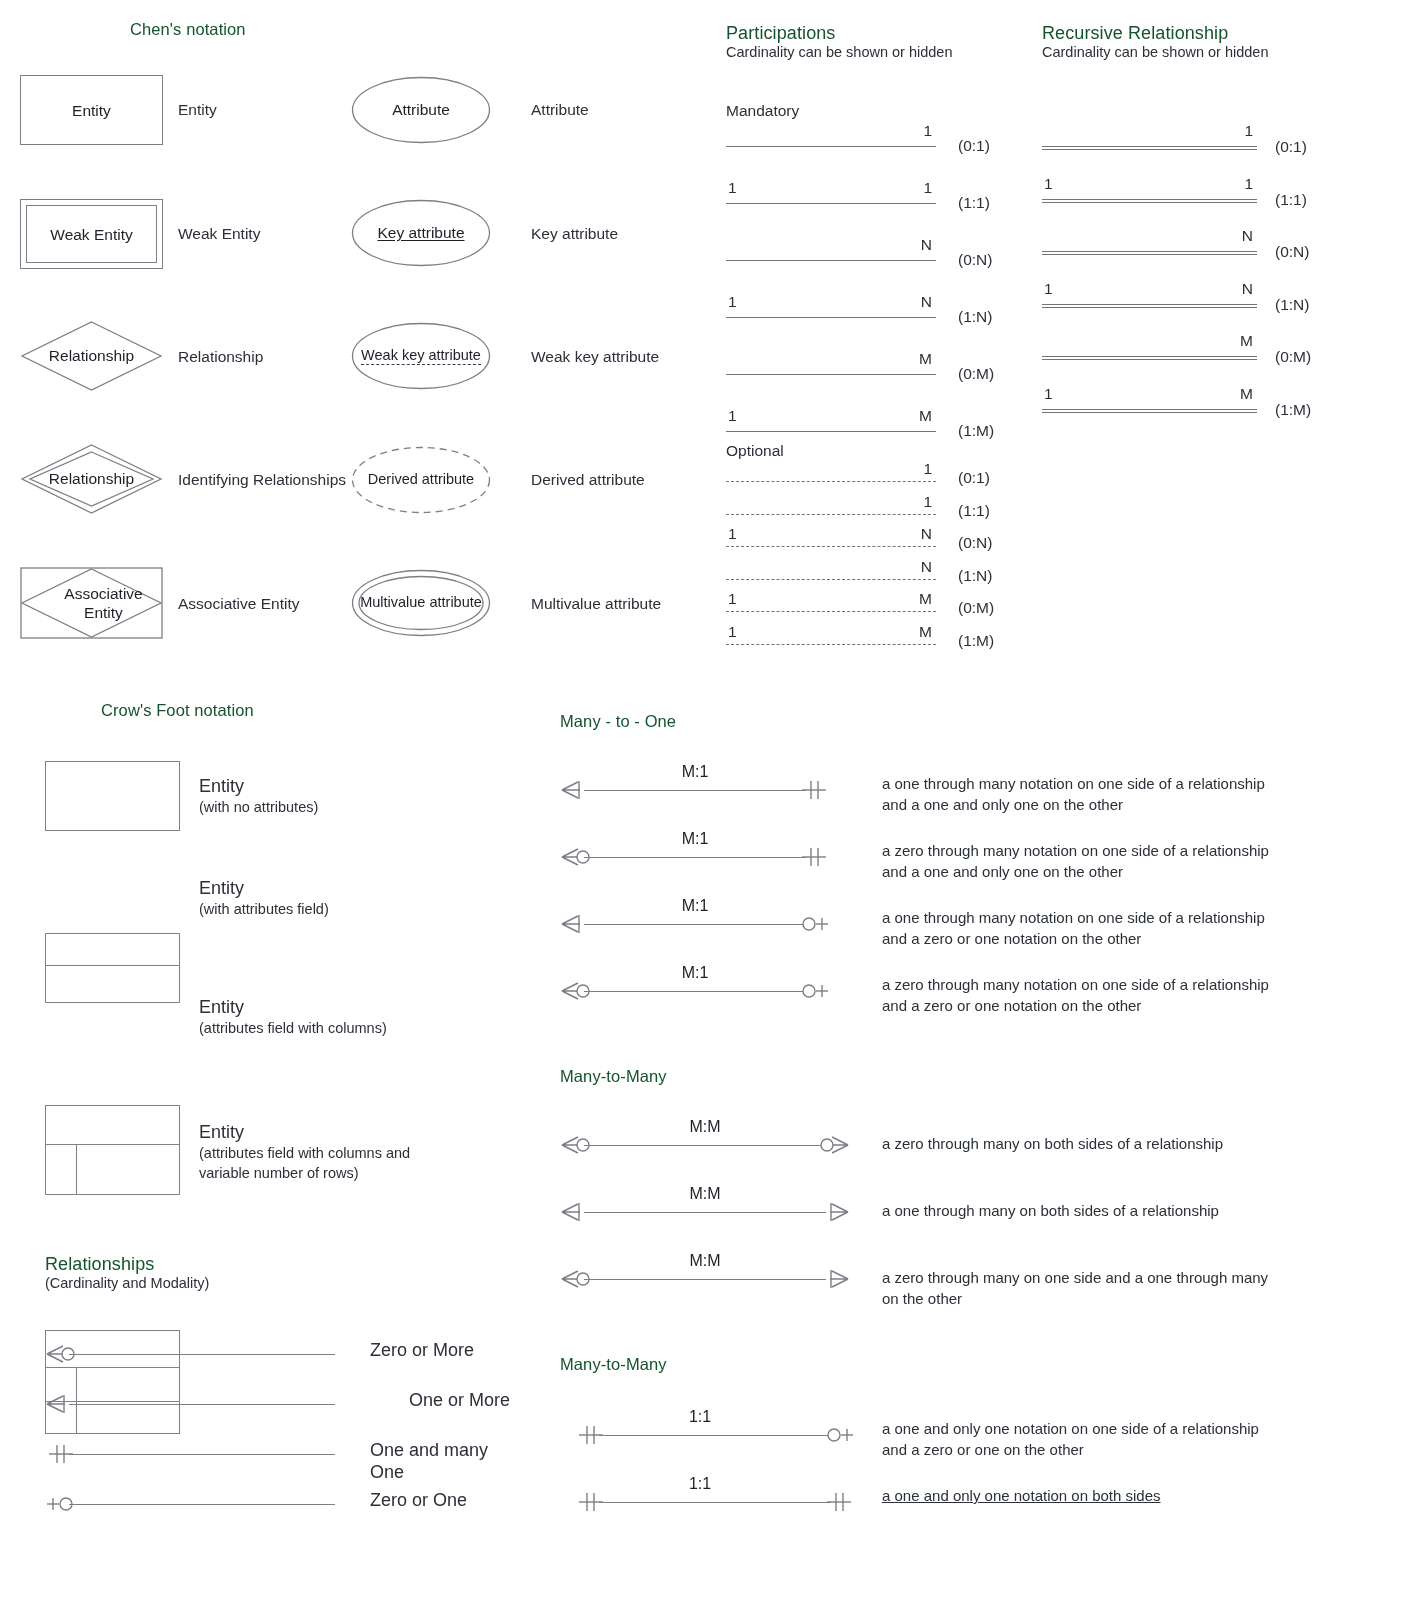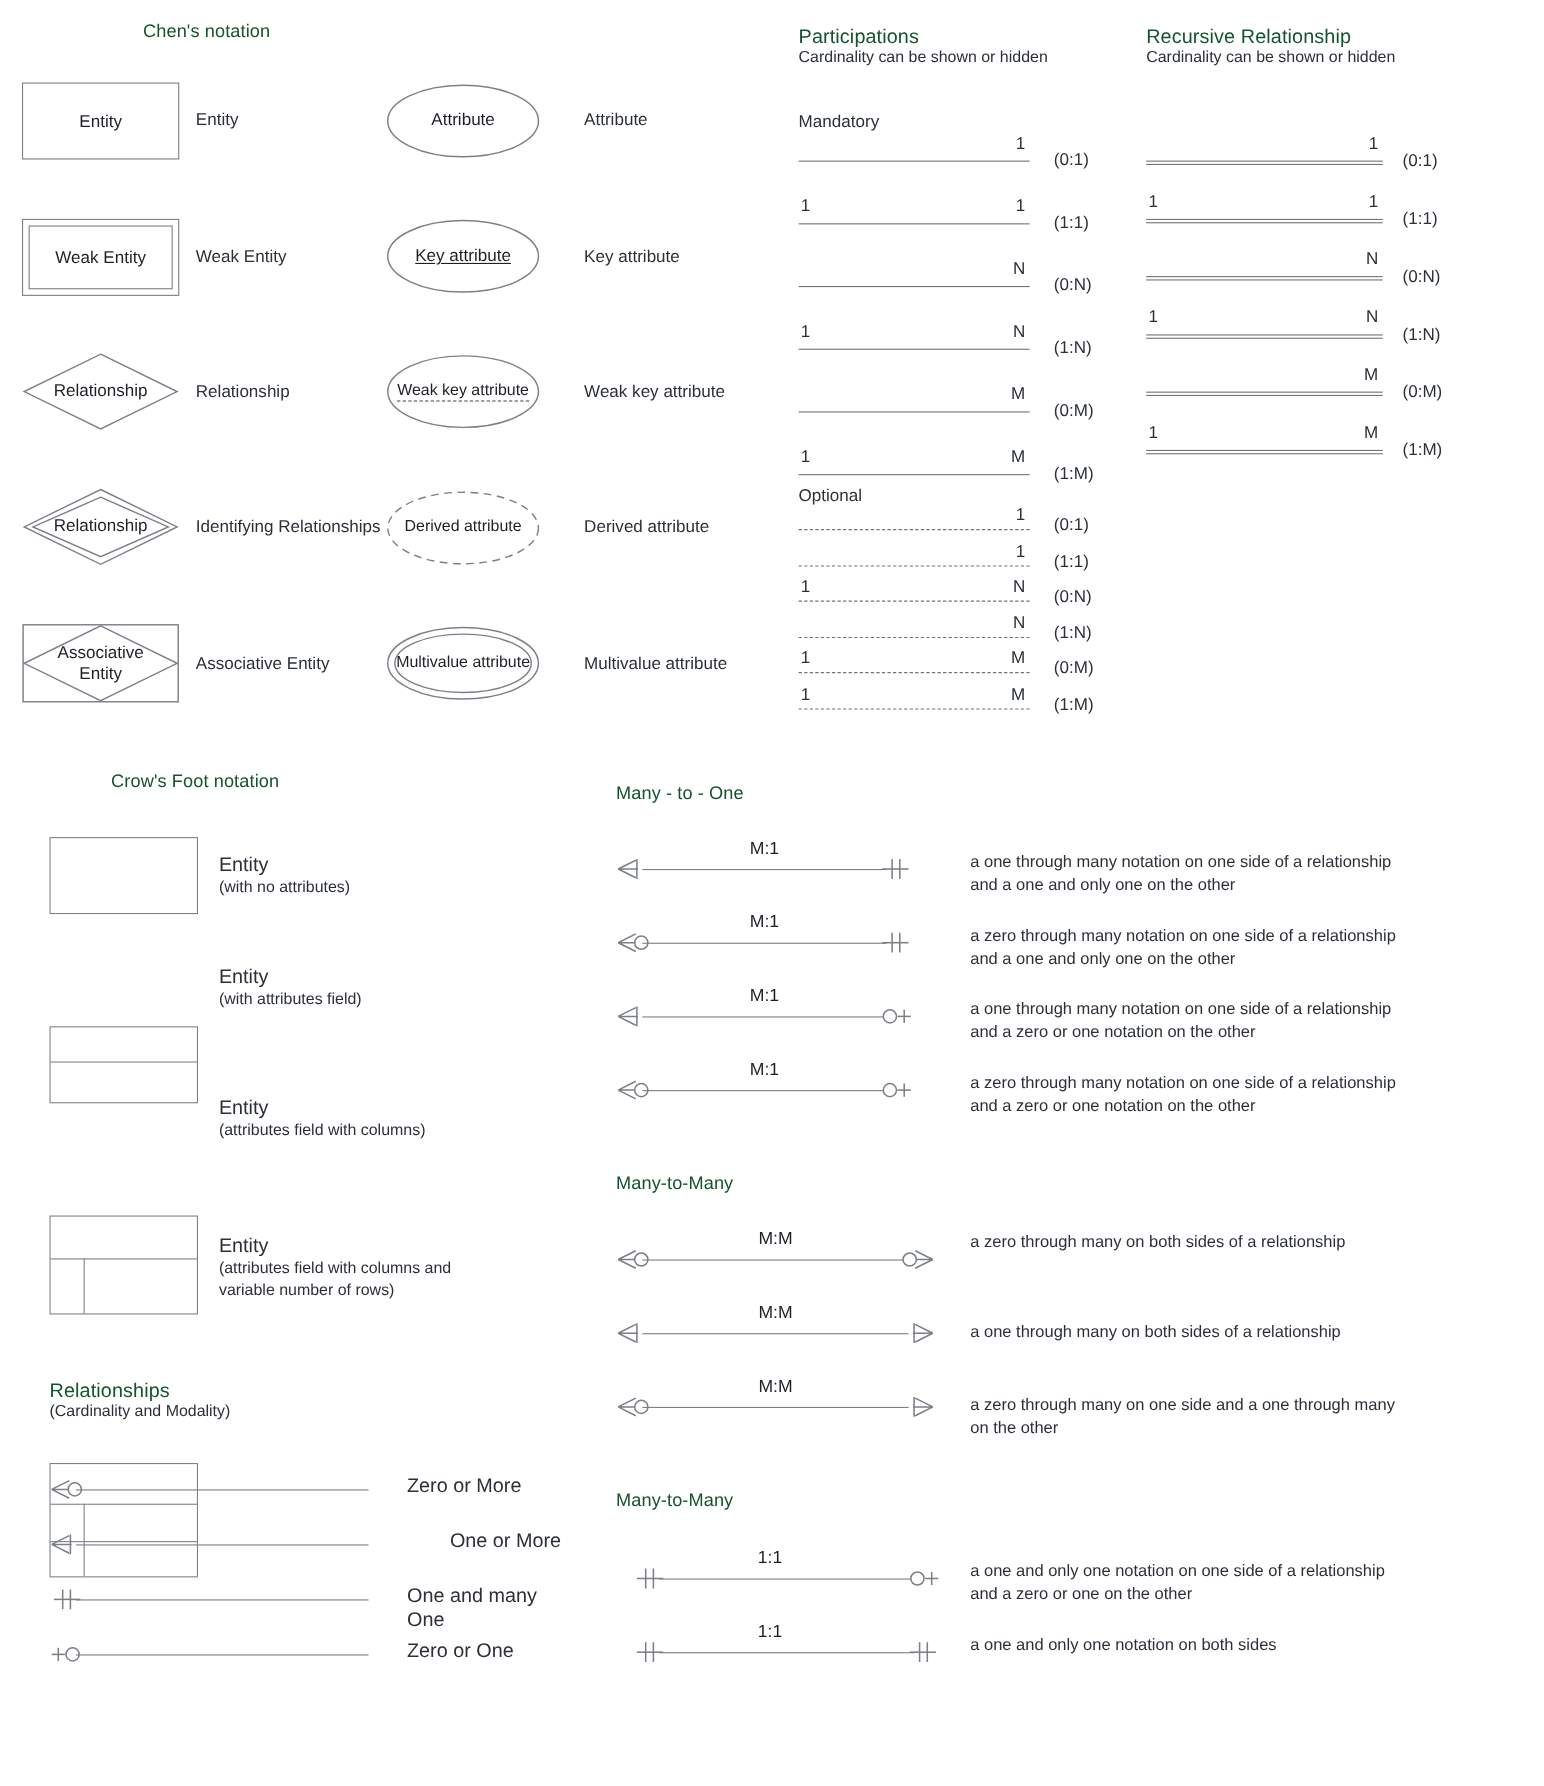--- a/index.html
+++ b/index.html
@@ -145,21 +145,21 @@
     </svg>
     <div class="abs shape-text" style="left:0; top:26px; width:143px;">Relationship</div>
   </div>
   <div class="abs lbl" style="left:178px; top:470px;">Identifying Relationships</div>
 
   <div class="abs" style="left:20px; top:567px;">
     <svg width="143" height="72" viewBox="0 0 143 72">
       <rect class="stroke" x="1" y="1" width="141" height="70"></rect>
       <polygon class="stroke" points="71.5,2 141,36 71.5,70 2,36"></polygon>
     </svg>
-    <div class="abs shape-text" style="left:0; top:17px; width:143px;">
+    <div class="abs shape-text" style="left:12px; top:17px; width:143px;">
       <div>Associative</div>
       <div>Entity</div>
     </div>
   </div>
   <div class="abs lbl" style="left:178px; top:594px;">Associative Entity</div>
 
   <div class="abs" style="left:351px; top:76px;">
     <svg width="140" height="68" viewBox="0 0 140 68">
       <ellipse class="stroke" cx="70" cy="34" rx="68.5" ry="32.5"></ellipse>
     </svg>
@@ -503,21 +503,21 @@
             <circle style="fill:#ffffff;stroke:#7b7f86;stroke-width:1.4;" cx="23" cy="13" r="6"></circle>
           </svg>
         </div>
         <div class="abs" style="left: 24px; top: 25px; width: 242px; border-bottom: 1.3px solid rgb(123, 127, 134); height: 0px;"></div>
         <div class="abs" style="left: 256px; top: 12px;">
           <svg width="34" height="26" viewBox="0 0 34 26">
             <path style="fill:none;stroke:#7b7f86;stroke-width:1.4;" d="M32,13 L16,5 M32,13 L16,21 M32,13 L12,13"></path>
             <circle style="fill:#ffffff;stroke:#7b7f86;stroke-width:1.4;" cx="11" cy="13" r="6"></circle>
           </svg>
         </div>
-        <div class="abs lbl desc" style="left: 322px; top: 0; width: 470px; white-space: pre-line;">a zero through many on both sides of a relationship</div>
+        <div class="abs lbl desc" style="left: 322px; top: 14px; width: 470px; white-space: pre-line;">a zero through many on both sides of a relationship</div>
       </div>
       <div class="abs" style="left: 0px; top: 67px; width: 790px; height: 34px;">
         <div class="conn-label" style="left: 0px; top: -2px; width: 290px; text-align: center;">M:M</div>
         <div class="abs" style="left: 0px; top: 12px;">
           <svg width="34" height="26" viewBox="0 0 34 26">
             <path style="fill:none;stroke:#7b7f86;stroke-width:1.4;" d="M2,13 L18,5 M2,13 L18,21 M2,13 L20,13"></path>
             <path style="fill:none;stroke:#7b7f86;stroke-width:1.4;" d="M19,4 L19,22"></path>
           </svg>
         </div>
         <div class="abs" style="left: 24px; top: 25px; width: 242px; border-bottom: 1.3px solid rgb(123, 127, 134); height: 0px;"></div>
@@ -578,17 +578,17 @@
             <path style="fill:none;stroke:#7b7f86;stroke-width:1.4;" d="M12,4 L12,22 M19,4 L19,22"></path>
           </svg>
         </div>
         <div class="abs" style="left: 39px; top: 25px; width: 232px; border-bottom: 1.3px solid rgb(123, 127, 134); height: 0px;"></div>
         <div class="abs" style="left: 261px; top: 12px;">
           <svg width="34" height="26" viewBox="0 0 34 26">
             <path style="fill:none;stroke:#7b7f86;stroke-width:1.4;" d="M6,13 L30,13"></path>
             <path style="fill:none;stroke:#7b7f86;stroke-width:1.4;" d="M15,4 L15,22 M22,4 L22,22"></path>
           </svg>
         </div>
-        <div class="abs lbl desc" style="left: 322px; top: 9px; width: 470px; white-space: pre-line;">a one and only one notation on both sides</div>
+        <div class="abs lbl desc" style="left: 322px; top: 9px; width: 470px; white-space: pre-line; text-decoration: underline;">a one and only one notation on both sides</div>
       </div>
     </div>
 
 </div>
 
 </body></html>

